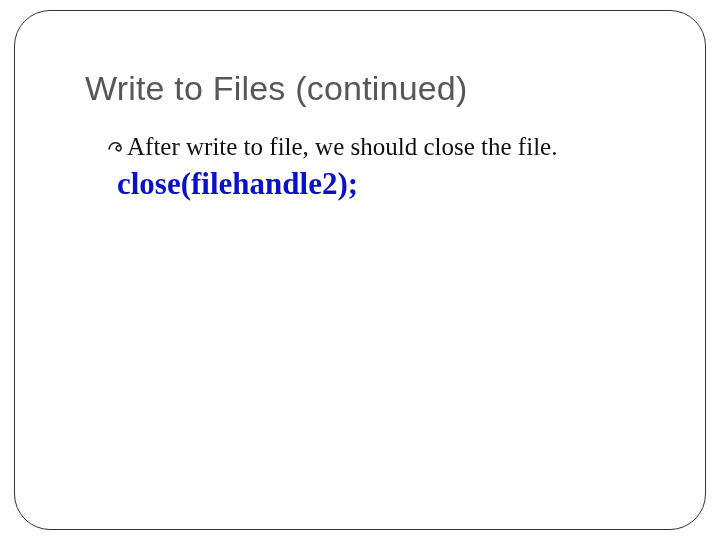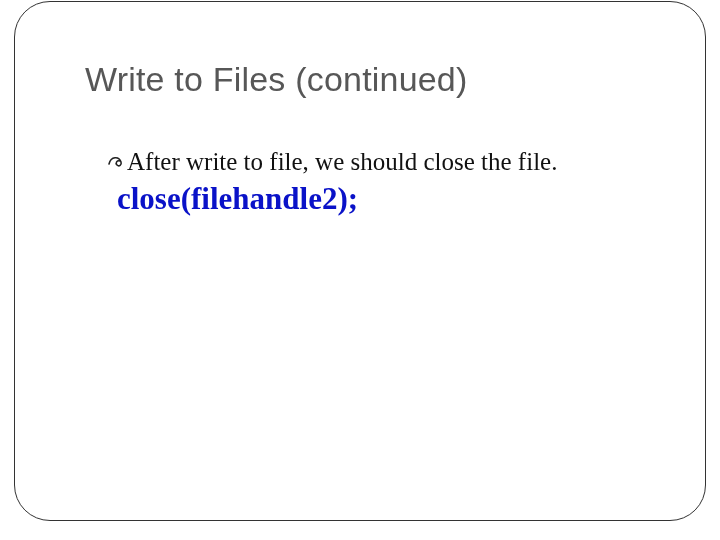--- a/index.html
+++ b/index.html
@@ -5,21 +5,21 @@
   html, body {
     margin: 0;
     padding: 0;
     width: 720px;
     height: 540px;
     background: #ffffff;
     font-family: "Times New Roman", Times, serif;
   }
   .slide-frame {
     position: absolute;
-    top: 1px;
+    top: 10px;
     left: 14px;
     width: 692px;
     height: 520px;
     border: 1px solid #333;
     border-radius: 36px;
     box-sizing: border-box;
   }
   .content {
     position: absolute;
     top: 58px;
@@ -43,21 +43,20 @@
     font-family: Arial, sans-serif;
     font-size: 22px;
     color: #222;
     margin-right: 2px;
     line-height: 1;
   }
   .bullet-text {
     font-size: 25px;
     color: #111;
     line-height: 1.2;
-    margin-top: 24px;
   }
   .code-line {
     margin: 2px 0 0 32px;
     font-size: 31px;
     font-weight: bold;
     color: #0a12c8;
   }
 </style>
 </head>
 <body>

